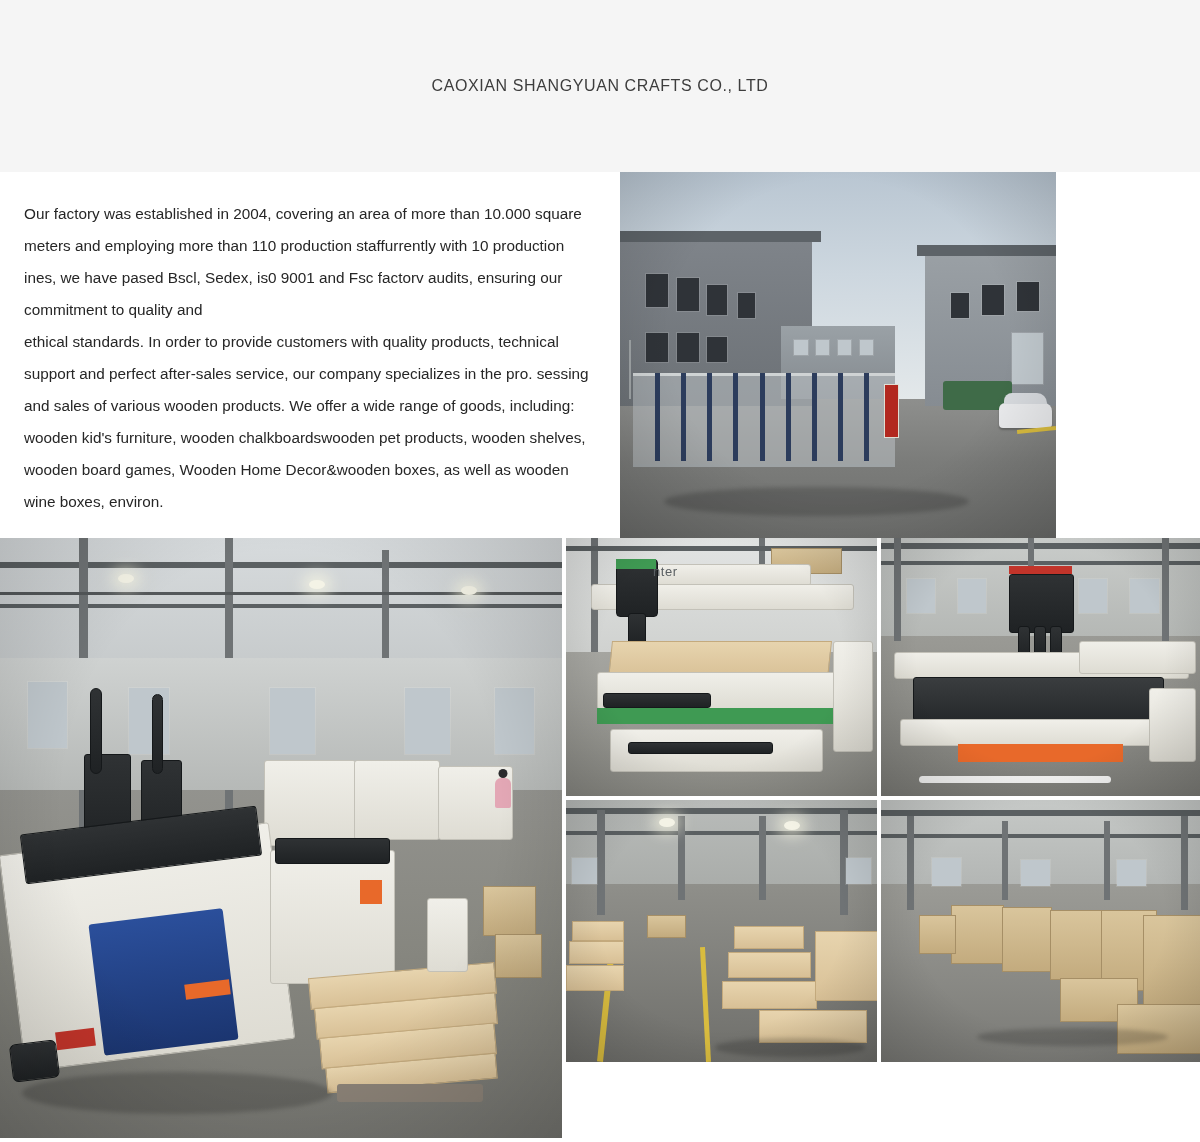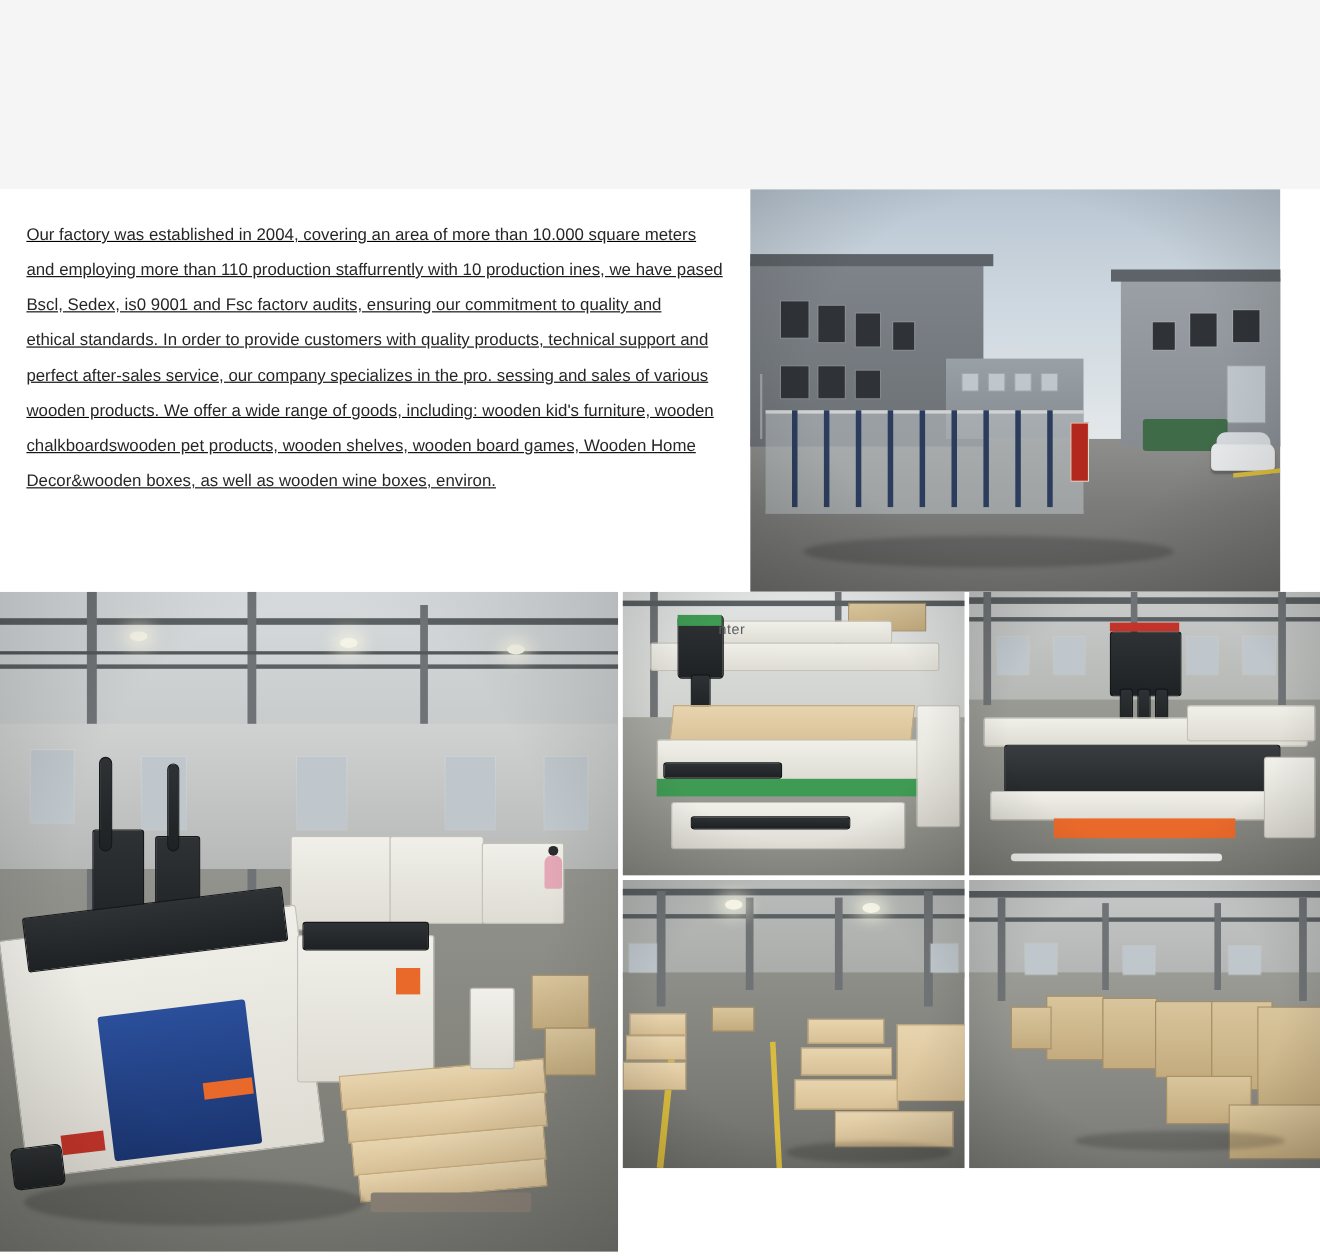--- a/index.html
+++ b/index.html
@@ -43,24 +43,23 @@
     font-size: 16px;
     color: #3d3d3d;
     letter-spacing: 0.6px;
     margin: 0;
     text-align: center;
   }
 
   
   .intro {
     display: flex;
-    width: 1164px;
+    width: 1056px;
     height: 366px;
     background: #ffffff;
-    text-decoration: underline;
   }
   .intro-text {
     width: 702px;
     box-sizing: border-box;
     padding: 26px 22px 0 24px;
     font-size: 15.3px;
     line-height: 32px;
     color: #262626;
   }
   .intro-text p {
@@ -275,20 +274,21 @@
     font-family: "Liberation Sans", sans-serif;
     letter-spacing: 0.5px;
   }
 </style>
 </head>
 <body>
 
 <div class="page">
 
   <div class="header">
+    <div class="header-subtitle">CAOXIAN SHANGYUAN CRAFTS CO., LTD</div>
   </div>
 
   <div class="intro">
 
     <div class="intro-text">
       <p>Our factory was established in 2004, covering an area of more than 10.000 square meters and employing more than 110 production staffurrently with 10 production ines, we have pased Bscl, Sedex, is0 9001 and Fsc factorv audits, ensuring our commitment to quality and</p>
       <p>ethical standards. In order to provide customers with quality products, technical support and perfect after-sales service, our company specializes in the pro. sessing and sales of various wooden products.  We offer a wide range of goods, including: wooden kid's furniture, wooden chalkboardswooden pet products, wooden shelves, wooden board games, Wooden Home Decor&amp;wooden boxes, as well as wooden wine boxes, environ.</p>
     </div>
 
     <div class="intro-photo">

